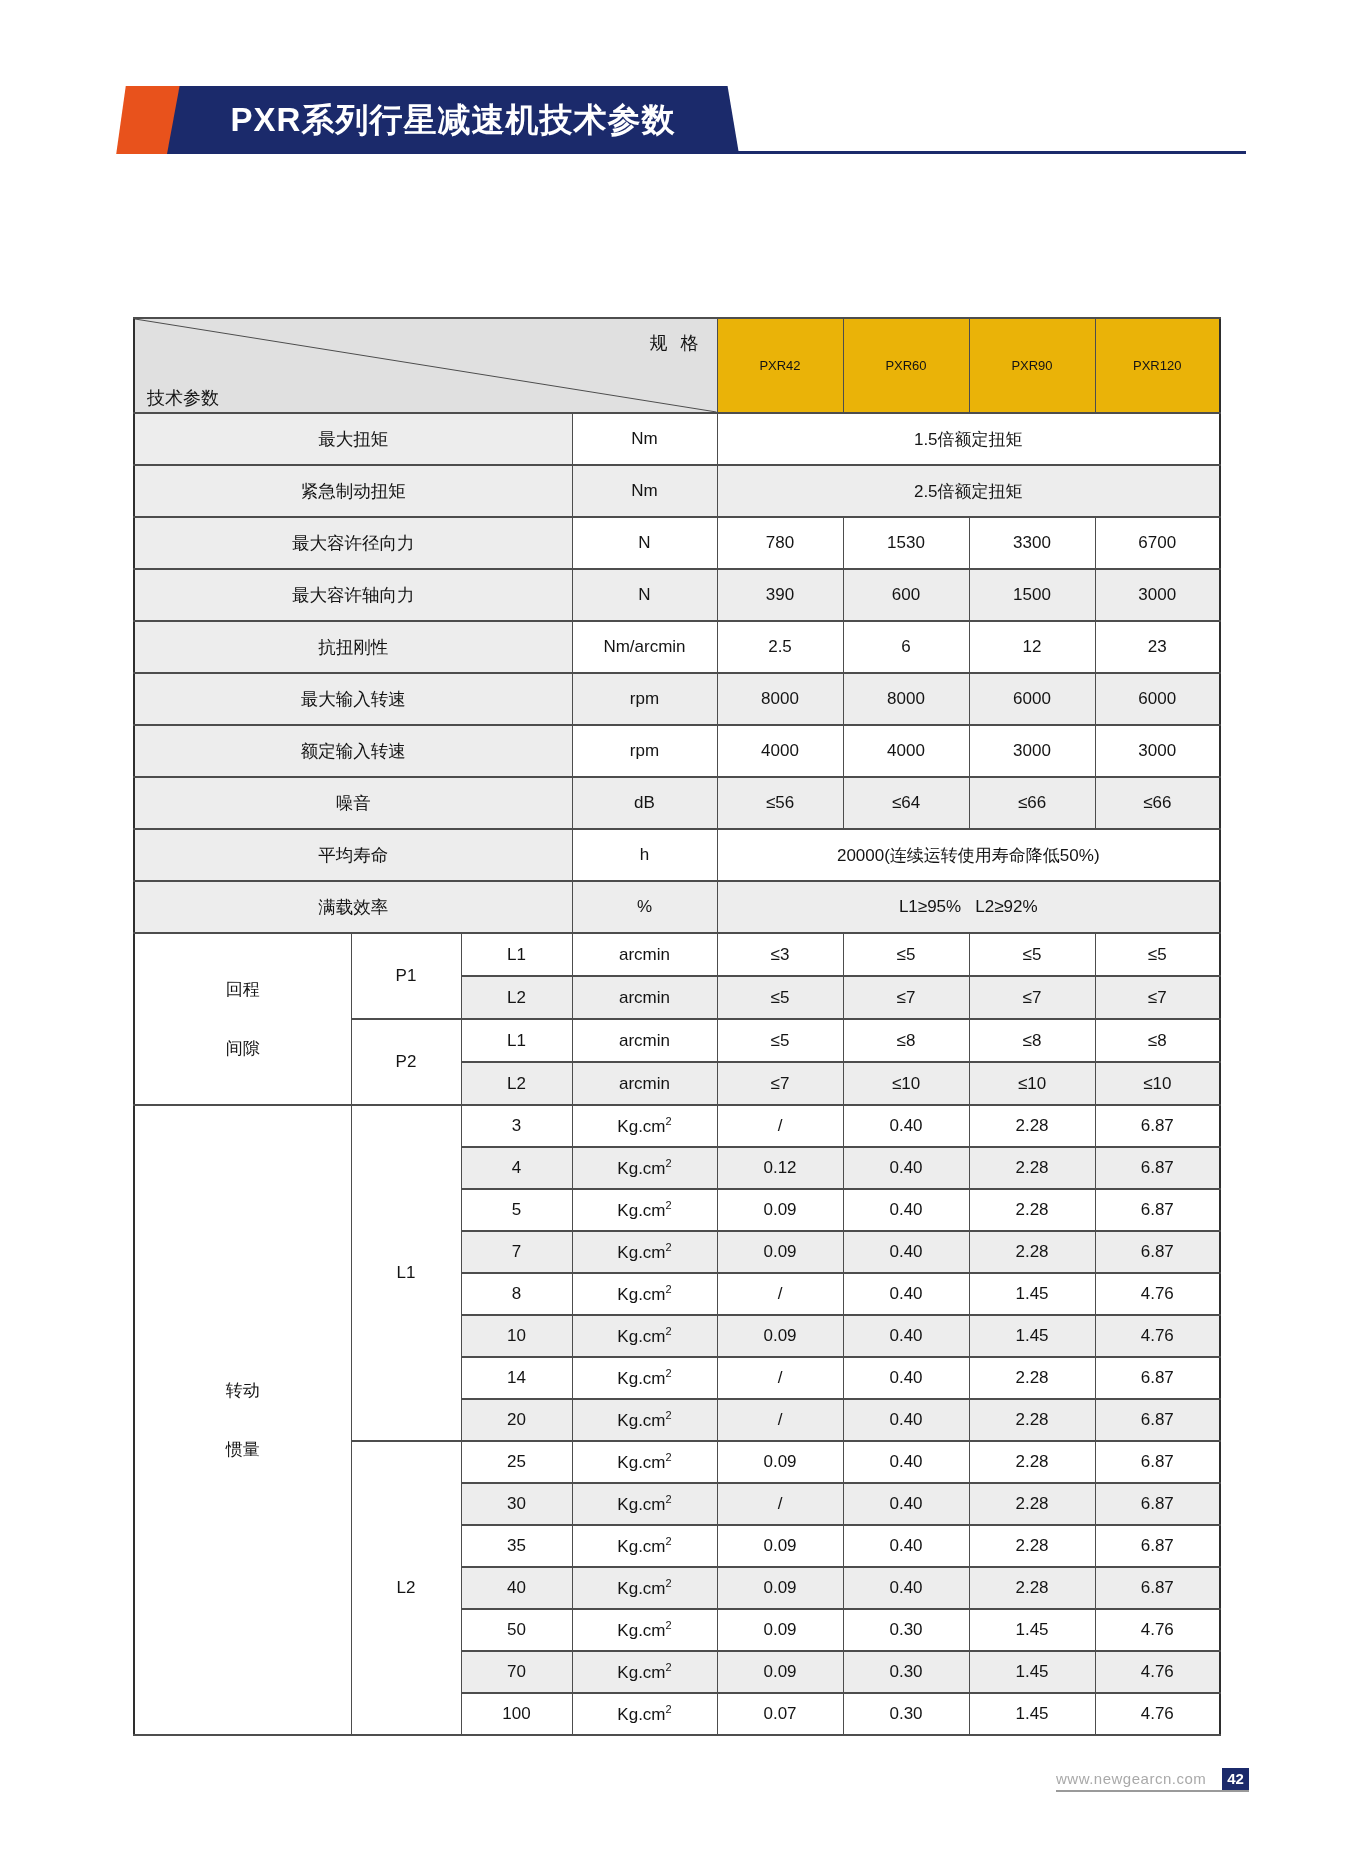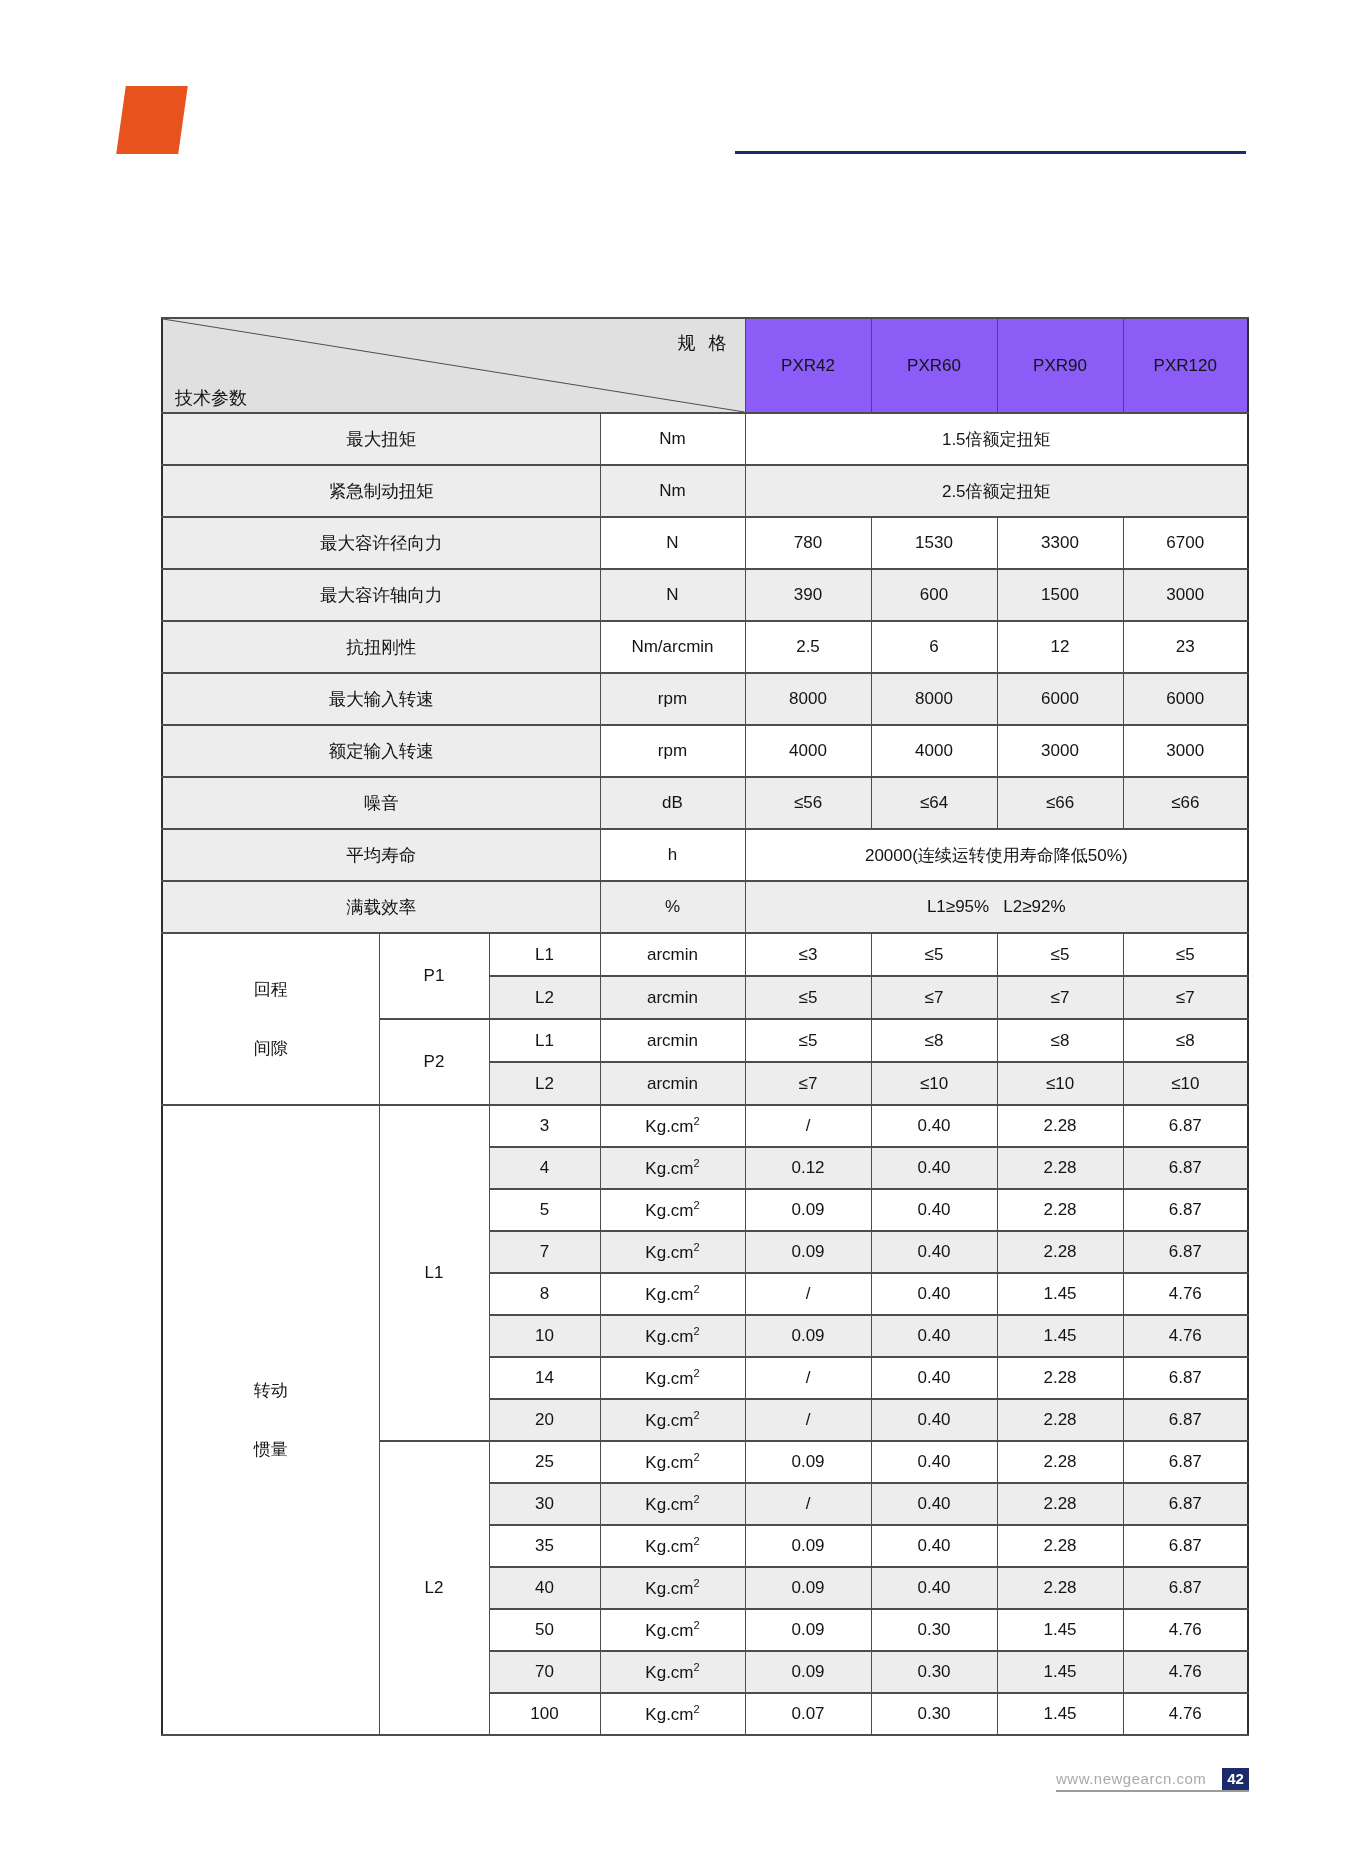--- a/index.html
+++ b/index.html
@@ -43,21 +43,21 @@
   .logo .logo-sub {
     font-size: 22px; font-weight: 800; letter-spacing: 8px; margin-top: 3px;
   }
 
   
   table.spec {
     position: absolute; left: 133px; top: 317px;
     width: 1086px;
     border-collapse: collapse;
     table-layout: fixed;
-    font-size: 17px; color: #141414; margin-left: 28px;
+    font-size: 17px; color: #141414;
   }
   table.spec td, table.spec th {
     border: 1px solid #4d4d4d;
     border-top-width: 2px; border-bottom-width: 2px;
     text-align: center; vertical-align: middle;
     font-weight: normal;
     padding: 0;
   }
   table.spec { border: 2px solid #2e2e2e; }
   tr.hdr { height: 95px; }
@@ -71,21 +71,21 @@
   }
   td.diag svg { position: absolute; inset: 0; width: 100%; height: 100%; }
   td.diag .corner-tr {
     position: absolute; top: 12px; right: 14px;
     font-size: 18px; letter-spacing: 4px;
   }
   td.diag .corner-bl {
     position: absolute; bottom: 2px; left: 12px;
     font-size: 18px;
   }
-  th.model { background: #8b5cf6; font-size: 17px; }
+  th.model { background: #eab308; font-size: 13px; }
 
   td.pname { background: #ededed; font-size: 17.5px; }
   td.group { background: #ffffff; }
   td.group .gline { display: block; line-height: 1; }
   td.group .gline + .gline { margin-top: 42px; text-align: center; }
   td.grade { background: #ffffff; }
   td.sh { background: #ededed; }
   td.val, td.unit, td.ratio, td.stage { background: #ffffff; }
   td.val.sh, td.unit.sh, td.ratio.sh, td.stage.sh { background: #ededed; }
   td.merged { white-space: pre; }
@@ -107,20 +107,23 @@
     line-height: 22px; padding: 0 5px;
     margin-left: 16px;
   }
 </style>
 </head>
 <body>
 
 <div class="page">
 
   <div class="orange-slab"></div>
+  <div class="title-banner">
+    <span class="title-text">PXR系列行星减速机技术参数</span>
+  </div>
   <div class="banner-rule"></div>
 
   <table class="spec">
     <colgroup>
       <col style="width:217px">
         <col style="width:110px">
         <col style="width:111px">
         <col style="width:145px">
       <col style="width:126px">
         <col style="width:126px">

